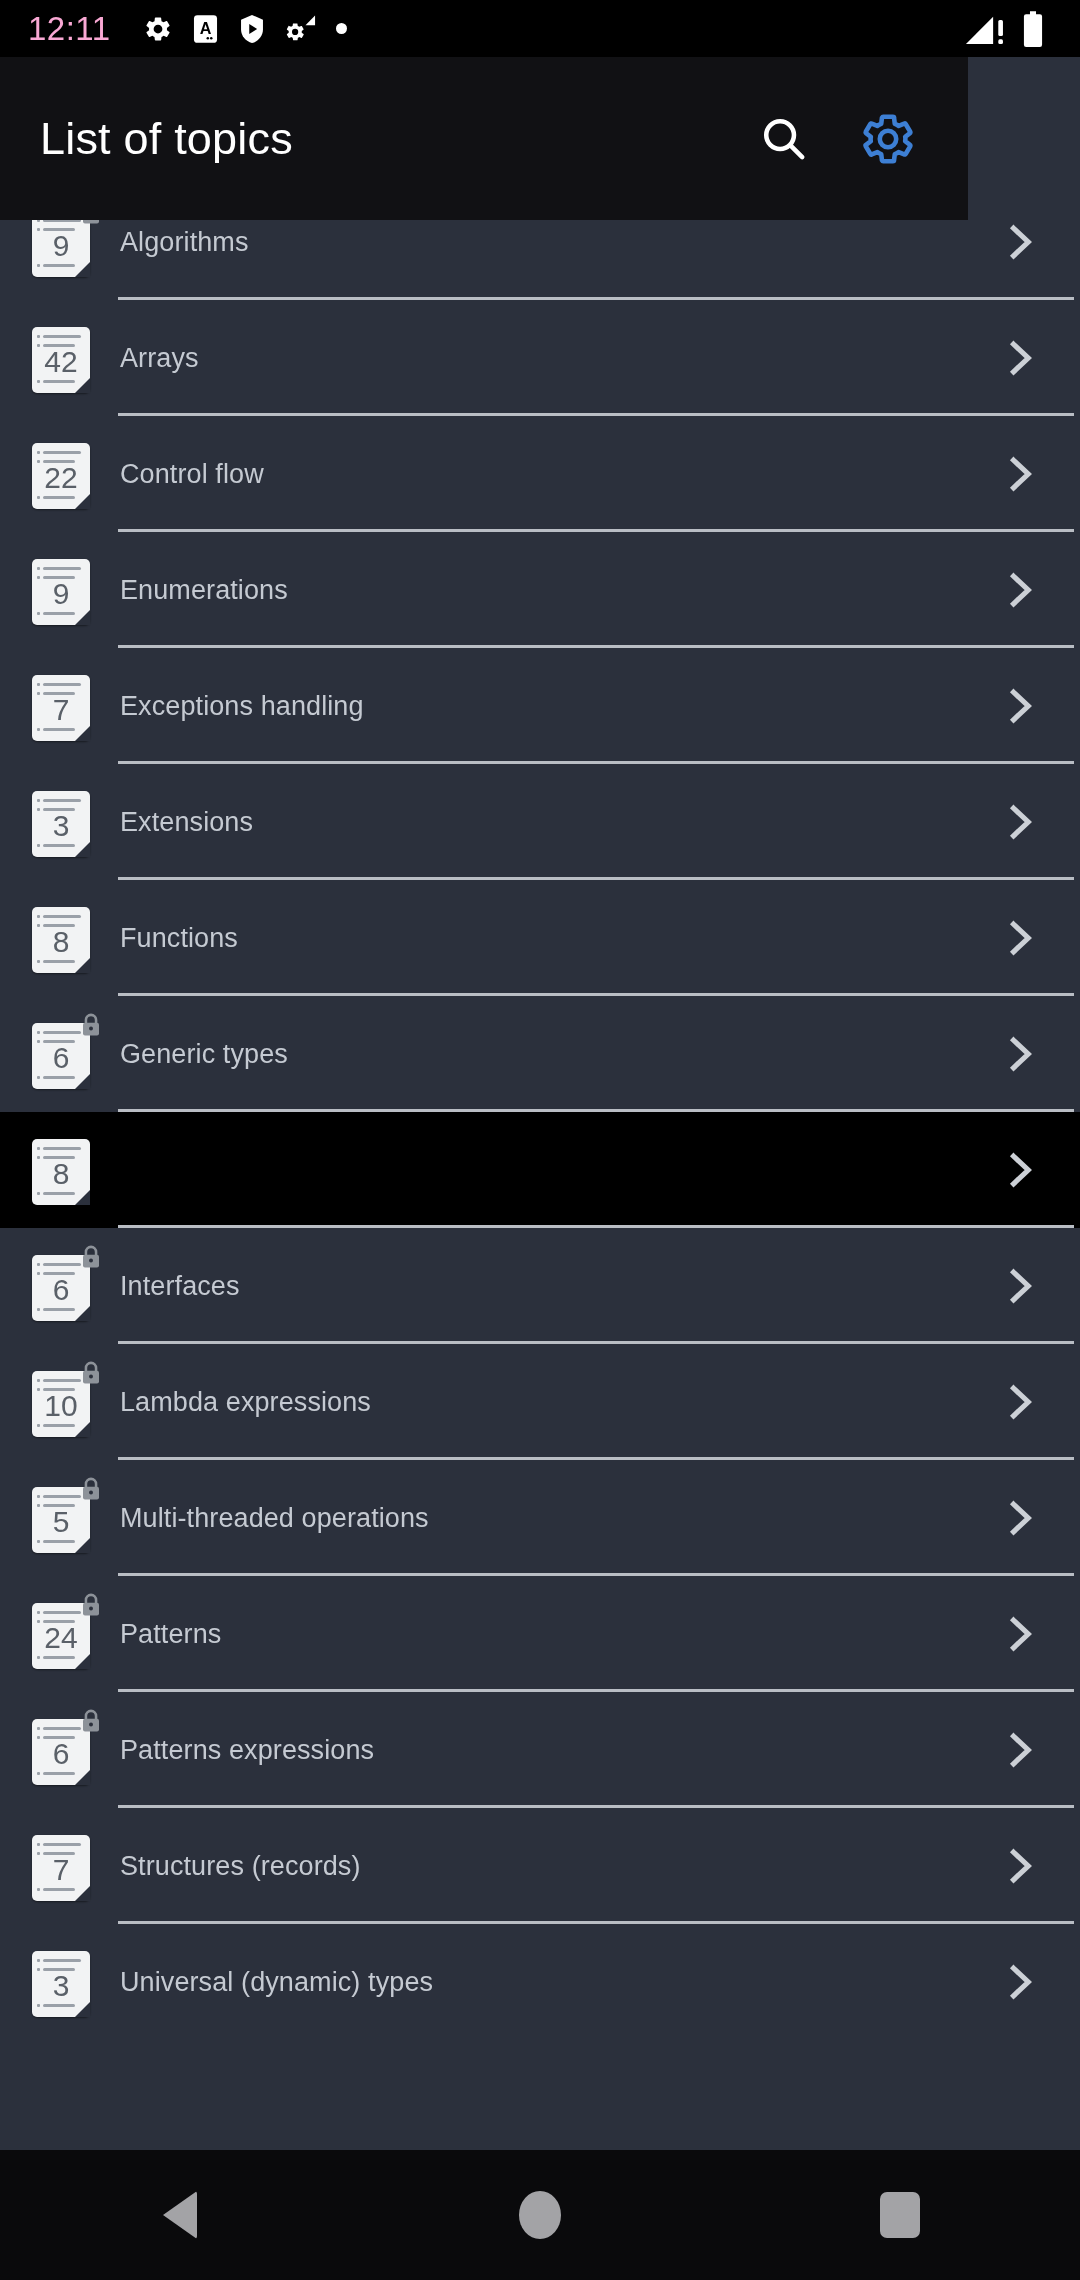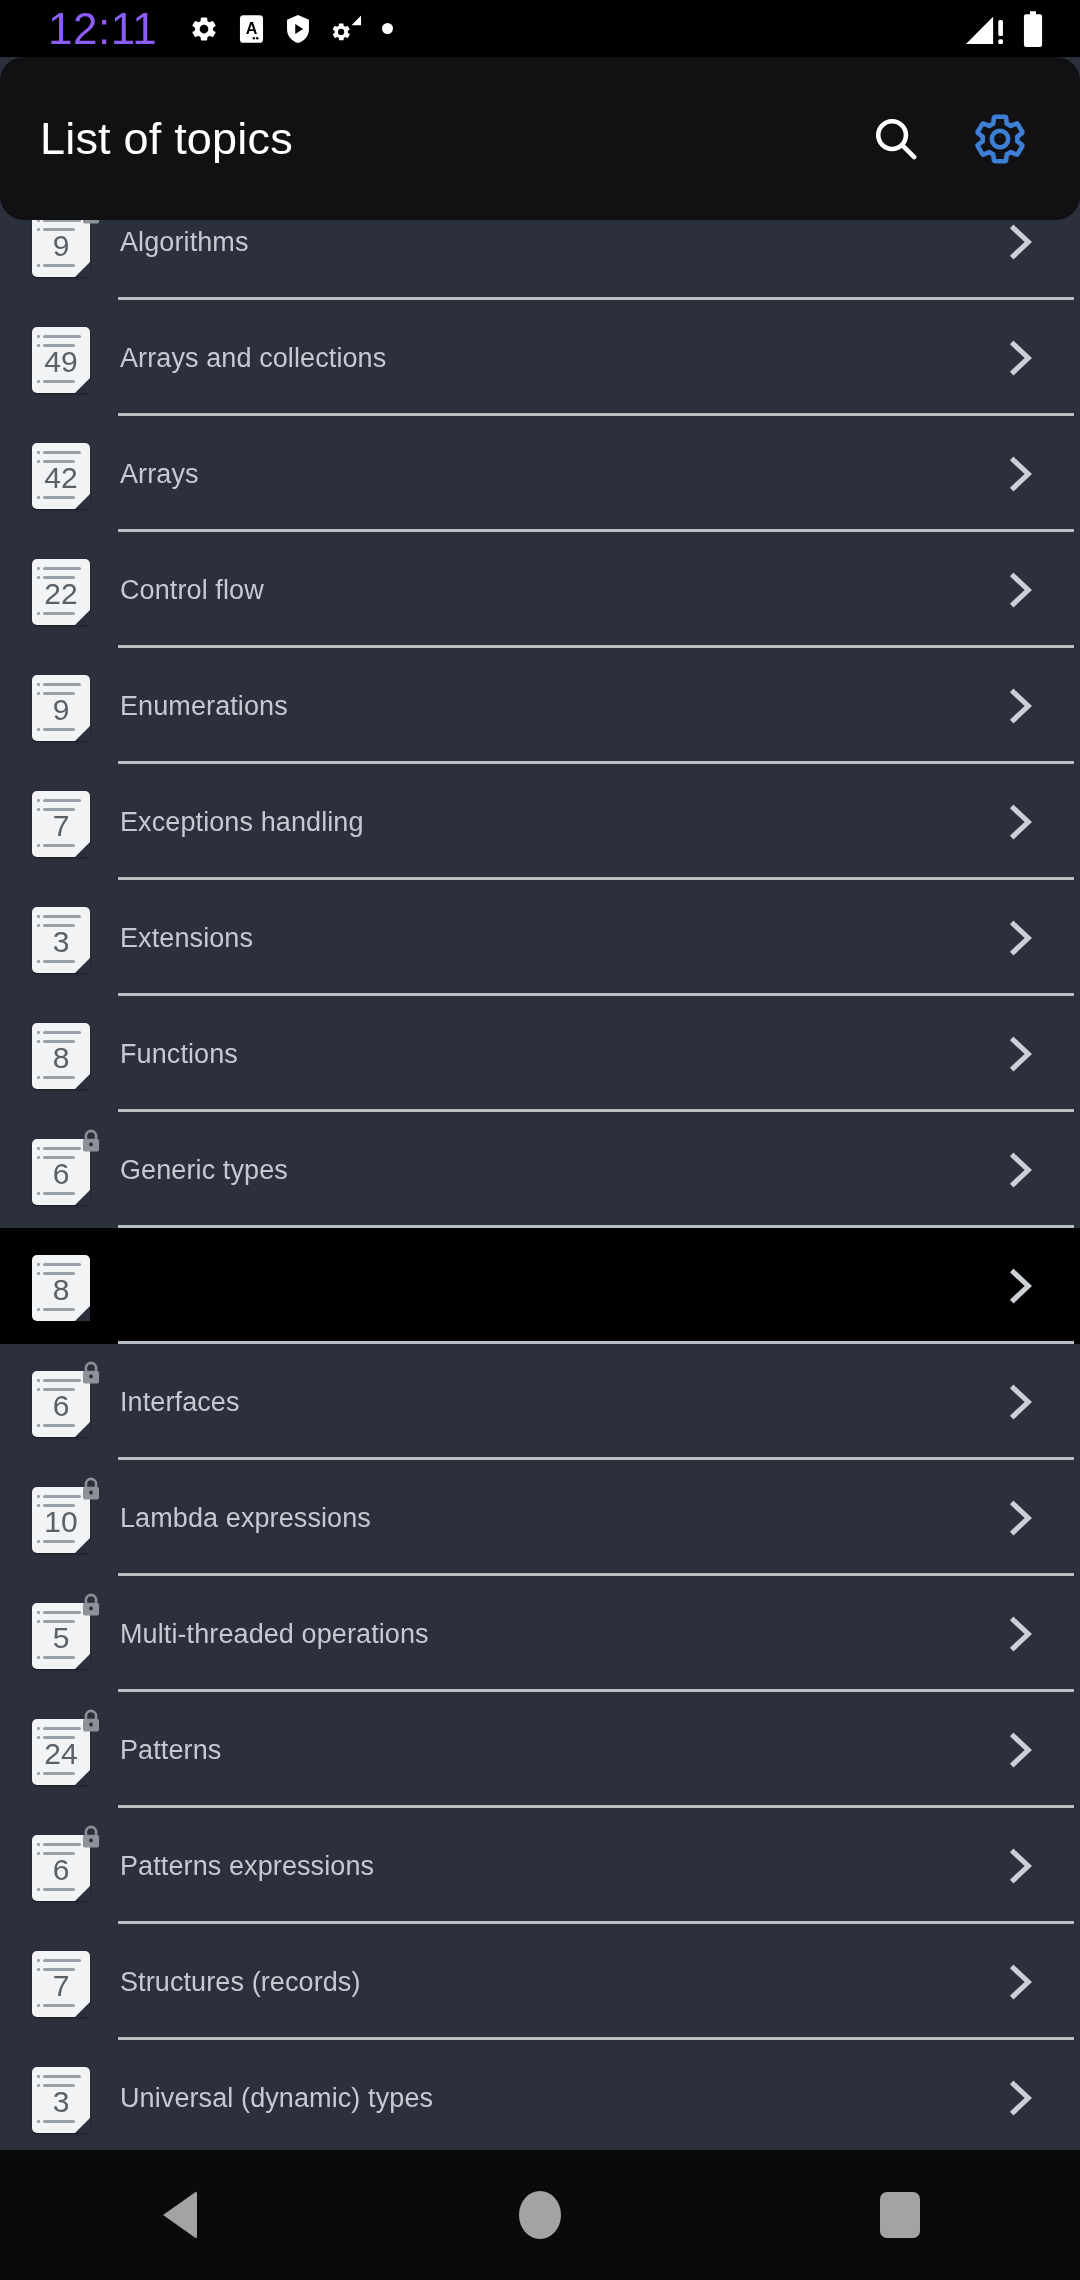--- a/index.html
+++ b/index.html
@@ -10,32 +10,32 @@
     -webkit-font-smoothing:antialiased;
   }
   .screen{position:relative;width:1080px;height:2280px;overflow:hidden;background:#2b303c;}
 
   
   .statusbar{
     position:absolute;left:0;top:0;width:1080px;height:57px;
     background:#000;display:flex;align-items:center;
   }
   .sb-clock{
-    color:#8b5cf6;font-size:44px;letter-spacing:.5px;
-    margin-left:48px;font-weight:400;line-height:1;
+    color:#f9a8d4;font-size:33px;letter-spacing:.5px;
+    margin-left:28px;font-weight:400;line-height:1;
   }
   .sb-left-icons{display:flex;align-items:center;gap:19px;margin-left:32px;}
   .sb-right{margin-left:auto;display:flex;align-items:center;gap:14px;margin-right:36px;}
   .sb-ico{display:block;}
   .sb-dot{width:11px;height:11px;border-radius:50%;background:#fff;}
 
   
   .appbar{
-    position:absolute;left:0;top:57px;width:1080px;height:163px;
-    background:#111114;display:flex;align-items:center;border-radius:24px;
+    position:absolute;left:0;top:57px;width:968px;height:163px;
+    background:#111114;display:flex;align-items:center;
   }
   .appbar-title{
     color:#ffffff;font-size:45px;margin-left:40px;font-weight:400;
     letter-spacing:.2px;line-height:1;white-space:nowrap;
   }
   .appbar-actions{margin-left:auto;display:flex;align-items:center;}
   .act{
     width:104px;height:104px;display:flex;align-items:center;justify-content:center;
   }
   .act:last-child{margin-right:28px;}
@@ -217,50 +217,20 @@
               <div class="doc-lines">
                 <div class="dl w1">
                   <i></i>
                   <b></b>
                 </div>
                 <div class="dl w2">
                   <i></i>
                   <b></b>
                 </div>
               </div>
-              <div class="doc-num">49</div>
-              <div class="doc-bot">
-                <div class="dl w2">
-                  <i></i>
-                  <b></b>
-                </div>
-              </div>
-            </div>
-          </div>
-          <div class="row-label">Arrays and collections</div>
-          <div class="row-chev">
-            <svg width="44" height="44" viewBox="0 0 24 24" fill="none" stroke="#ccd0d6" stroke-width="2.8" stroke-linecap="square" stroke-linejoin="miter">
-              <polyline points="8.5,4.5 16.5,12 8.5,19.5"></polyline>
-            </svg>
-          </div>
-          <div class="divider"></div>
-        </div>
-        <div class="row">
-          <div class="row-icon">
-            <div class="doc">
-              <div class="doc-lines">
-                <div class="dl w1">
-                  <i></i>
-                  <b></b>
-                </div>
-                <div class="dl w2">
-                  <i></i>
-                  <b></b>
-                </div>
-              </div>
               <div class="doc-num">42</div>
               <div class="doc-bot">
                 <div class="dl w2">
                   <i></i>
                   <b></b>
                 </div>
               </div>
             </div>
           </div>
           <div class="row-label">Arrays</div>

